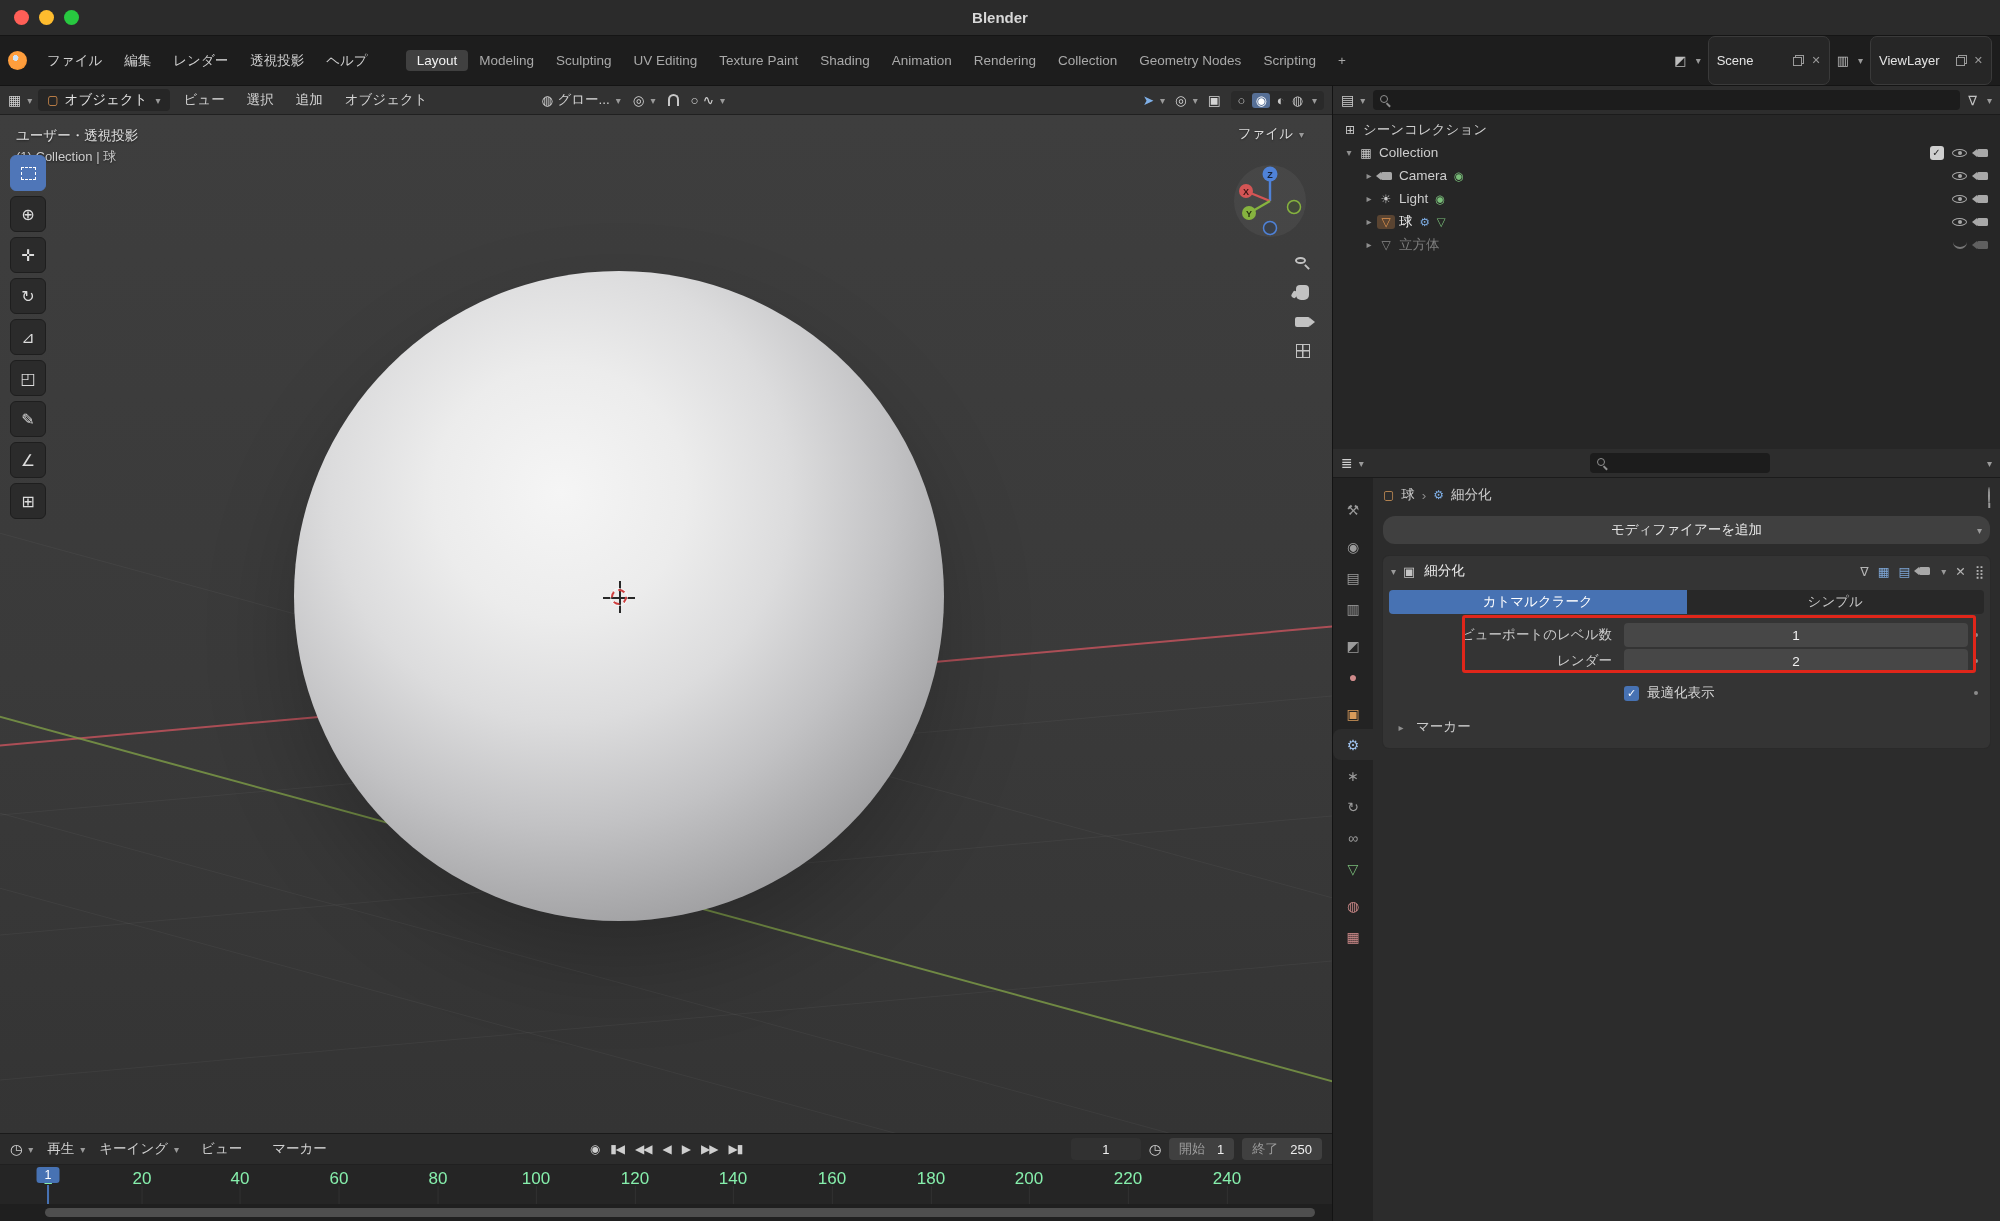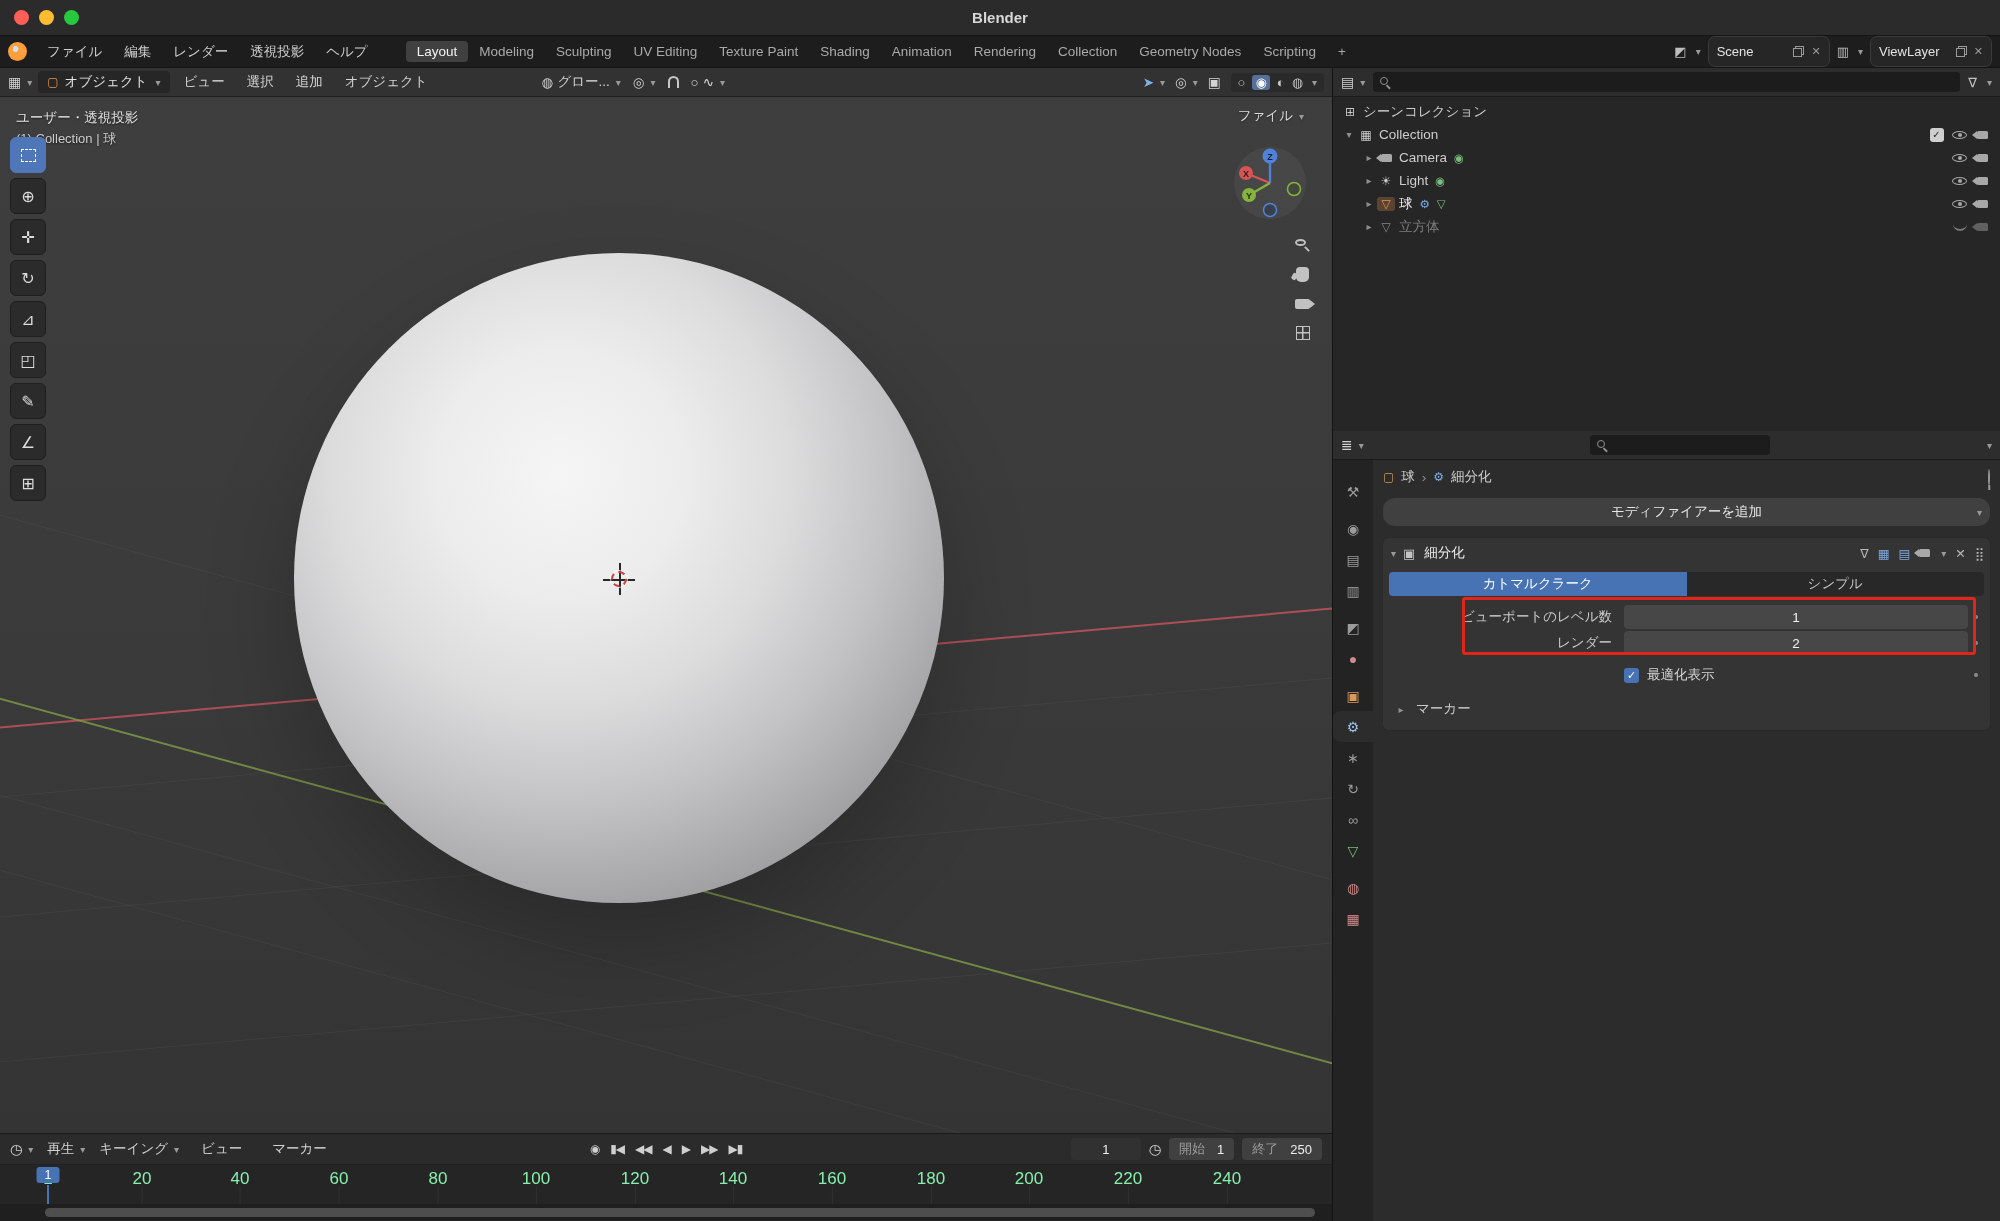--- a/index.html
+++ b/index.html
@@ -16,21 +16,21 @@
 
 .topbar{flex:0 0 28px;background:#1d1d1d;border-bottom:1px solid #141414;display:flex;align-items:center;padding:0 8px;gap:2px}
 .blender-logo{width:19px;height:19px;border-radius:50%;background:radial-gradient(circle at 40% 36%,#cfe2f4 0 17%,#ff9e3d 18% 62%,#e87c12 100%);margin-right:8px;flex:0 0 19px}
 .menu-item{padding:2px 10px;color:#cfcfcf;font-size:13.5px;white-space:nowrap}
 .ws-tabs{display:flex;margin-left:26px;align-items:flex-start}
 .ws-tab{padding:3px 11px;color:#a9a9a9;font-size:13.5px;border-radius:4px;white-space:nowrap}
 .ws-tab.active{background:#404040;color:#f2f2f2}
 .topbar-right{margin-left:auto;display:flex;align-items:center;gap:7px}
 .tb-ic{color:#bdbdbd;font-size:13px}
 .chev{color:#9a9a9a;font-size:10px;margin-left:2px}
-.tb-field{display:flex;align-items:center;gap:7px;background:#262626;border:1px solid #3a3a3a;border-radius:7px;padding:7px 8px;font-size:13px;color:#e3e3e3;min-width:122px}
+.tb-field{display:flex;align-items:center;gap:7px;background:#262626;border:1px solid #3a3a3a;border-radius:7px;padding:16px 8px;font-size:13px;color:#e3e3e3;min-width:122px}
 .tb-field .grow{flex:1}
 .x-ic{color:#9a9a9a;font-size:11px}
 .copy-icon{width:11px;height:11px;position:relative;flex:0 0 11px}
 .copy-icon::before{content:'';position:absolute;right:0;top:0;width:7px;height:7px;border:1.5px solid #9a9a9a}
 .copy-icon::after{content:'';position:absolute;left:0;bottom:0;width:7px;height:7px;border:1.5px solid #9a9a9a;background:#262626}
 
 .workrow{flex:1;display:flex;min-height:0}
 .left-col{flex:0 0 1332px;width:1332px;display:flex;flex-direction:column;position:relative}
 .right-col{flex:1;display:flex;flex-direction:column;border-left:1px solid #131313;min-width:0;background:#262626}
 

